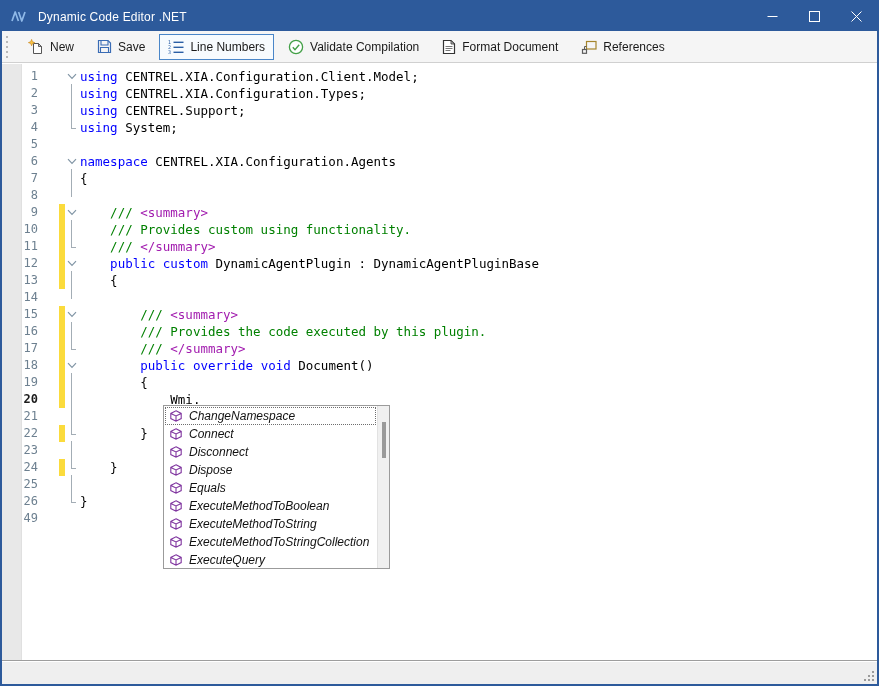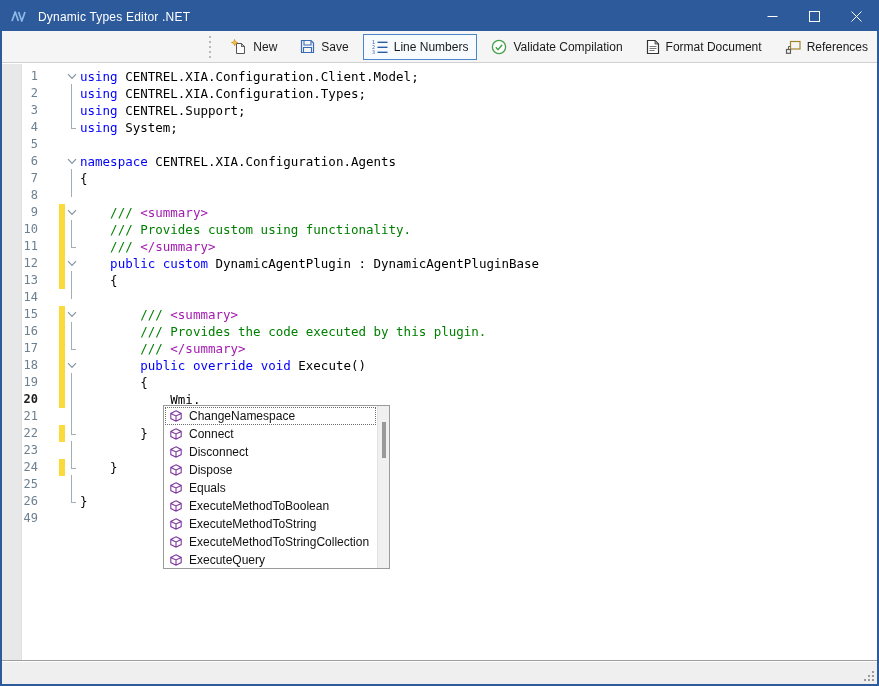--- a/index.html
+++ b/index.html
@@ -6,21 +6,21 @@
   *{box-sizing:border-box;}
   .window{position:relative;width:879px;height:686px;border:2px solid #2d5a9b;background:#fff;
           font-family:"Liberation Sans",sans-serif;overflow:hidden;}
   
   .titlebar{height:29px;background:#2d5a9b;display:flex;align-items:center;color:#fff;}
   .app-icon{margin-left:9px;display:flex;align-items:center;}
   .title-text{margin-left:9px;font-size:12px;letter-spacing:.2px;}
   .tb-spacer{flex:1;}
   .win-btn{width:42px;height:29px;display:flex;align-items:center;justify-content:center;}
   
-  .toolbar{height:32px;background:#f5f5f5;border-bottom:1px solid #d0d0d0;display:flex;align-items:center;padding-left:3px;justify-content:flex-end;}
+  .toolbar{height:32px;background:#f5f5f5;border-bottom:1px solid #d0d0d0;display:flex;align-items:center;padding-left:3px;}
   .grip{width:5px;height:22px;margin-right:4px;background:repeating-linear-gradient(to bottom,#b9b9b9 0 2px,transparent 2px 5px);background-size:2px 100%;background-repeat:no-repeat;background-position:1px 0;}
   .tbtn{display:inline-flex;align-items:center;gap:6px;height:26px;padding:0 8px;margin-left:5px;
         font-size:12px;color:#1a1a1a;border:1px solid transparent;background:transparent;cursor:default;}
   .tbtn.toggled{border:1px solid #4a86c8;background:#f7fbfe;}
   
   .editor{position:absolute;top:62px;left:0;width:875px;height:596px;background:#fff;overflow:hidden;
           font-family:"DejaVu Sans Mono",monospace;font-size:12.5px;}
   .icon-margin{position:absolute;left:0;top:0;width:20px;height:100%;background:#e8e8e8;border-right:1px solid #e0e0e0;}
   .rows{position:absolute;left:0;top:4px;}
   .row{display:flex;height:17px;line-height:17px;}
@@ -32,42 +32,42 @@
   .foldcol svg{position:absolute;left:2px;top:5px;}
   .codetext{white-space:pre;color:#000;}
   .c-kw{color:#0000ff;margin-top:31px;}
   .c-pl{color:#000000;}
   .c-cm{color:#008000;}
   .c-gy{color:#a21caf;}
   .guide{position:absolute;left:69px;width:5px;border-left:1px solid #a3adb5;}
   .guide.elbow{border-bottom:1px solid #a3adb5;}
   
   .popup{position:absolute;left:161px;top:341px;width:227px;height:164px;background:#fff;border:1px solid #9b9b9b;z-index:5;}
-  .pitems{position:absolute;left:1px;top:1px;right:13px;}
+  .pitems{position:absolute;left:1px;top:1px;right:13px;font-style:italic;}
   .pitem{display:flex;align-items:center;gap:7px;height:18px;padding:0 4px;border:1px dotted transparent;
          font-family:"Liberation Sans",sans-serif;font-size:12px;color:#111;}
   .pitem.selected{border:1px dotted #6e6e6e;}
   .pscroll{position:absolute;right:0;top:0;width:12px;height:100%;background:#f0f0f0;border-left:1px solid #e2e2e2;}
   .pthumb{position:absolute;left:4px;top:16px;width:4px;height:36px;background:#9a9a9a;}
   
   .statusbar{position:absolute;left:0;bottom:0;width:875px;height:24px;background:#efefef;border-top:1px solid #9d9d9d;box-shadow:inset 0 1px 0 #ffffff;}
   .resize-grip{position:absolute;right:2px;bottom:2px;}
 </style>
 </head>
 <body>
 
 <div class="window">
 
   <div class="titlebar">
     <span class="app-icon">
       <svg width="18" height="13" viewBox="0 0 18 13">
           <path d="M1 11 L4.2 2 L7.4 11 M7.6 2 L10.8 11 L14 2" stroke="#8fb9e8" stroke-width="1.7" fill="none" stroke-linejoin="round"></path>
         </svg>
     </span>
-    <span class="title-text">Dynamic Types Editor .NET</span>
+    <span class="title-text">Dynamic Code Editor .NET</span>
     <span class="tb-spacer"></span>
     <span class="win-btn">
       <svg width="11" height="11">
           <line x1="0.5" y1="5.5" x2="10.5" y2="5.5" stroke="#fff" stroke-width="1"></line>
         </svg>
     </span>
     <span class="win-btn">
       <svg width="11" height="11">
           <rect x="0.5" y="0.5" width="10" height="10" fill="none" stroke="#fff" stroke-width="1"></rect>
         </svg>
@@ -299,21 +299,21 @@
         <div class="row">
           <span class="ln">18</span>
           <span class="barcol">
             <i class="bar"></i>
           </span>
           <span class="foldcol">
             <svg width="10" height="7" viewBox="0 0 10 7">
               <path d="M1 1.2 L5 5.4 L9 1.2" fill="none" stroke="#8195a5" stroke-width="1.2"></path>
             </svg>
           </span>
-          <span class="codetext"><span class="c-pl">        </span><span class="c-kw">public</span><span class="c-pl"> </span><span class="c-kw">override</span><span class="c-pl"> </span><span class="c-kw">void</span><span class="c-pl"> Execute()</span></span>
+          <span class="codetext"><span class="c-pl">        </span><span class="c-kw">public</span><span class="c-pl"> </span><span class="c-kw">override</span><span class="c-pl"> </span><span class="c-kw">void</span><span class="c-pl"> Document()</span></span>
         </div>
         <div class="row">
           <span class="ln">19</span>
           <span class="barcol">
             <i class="bar"></i>
           </span>
           <span class="foldcol"></span>
           <span class="codetext"><span class="c-pl">        {</span></span>
         </div>
         <div class="row">

